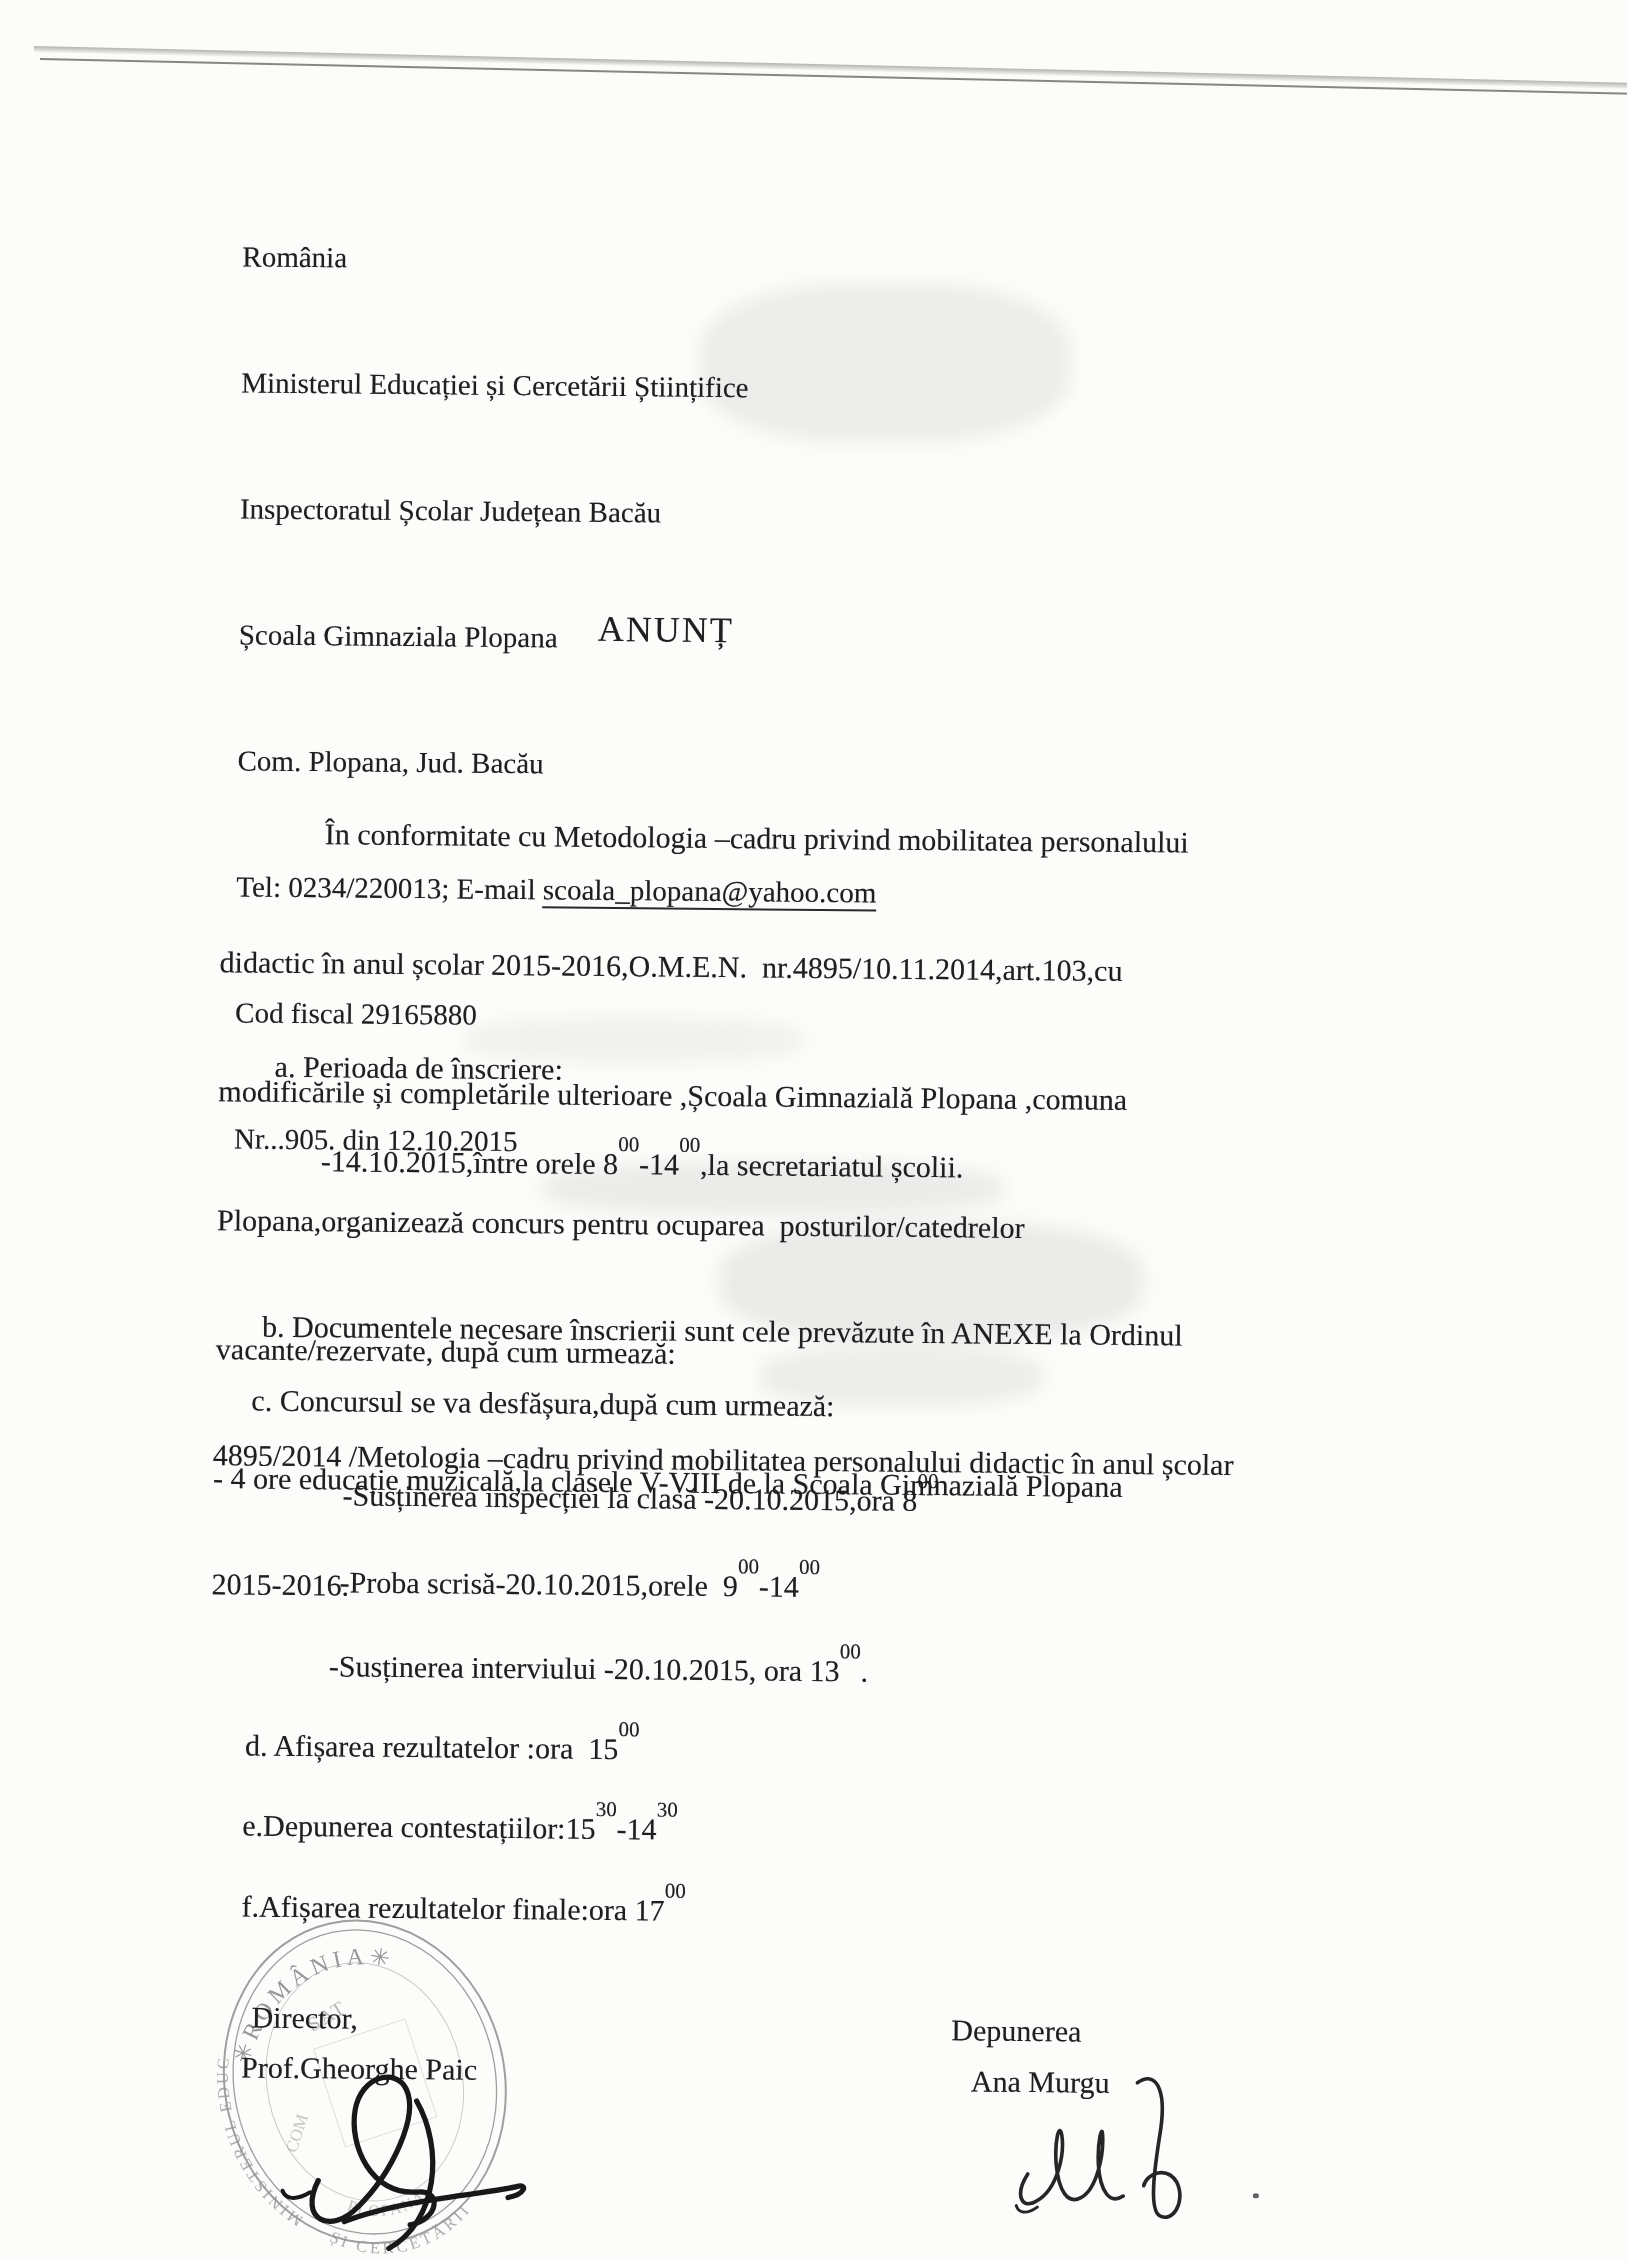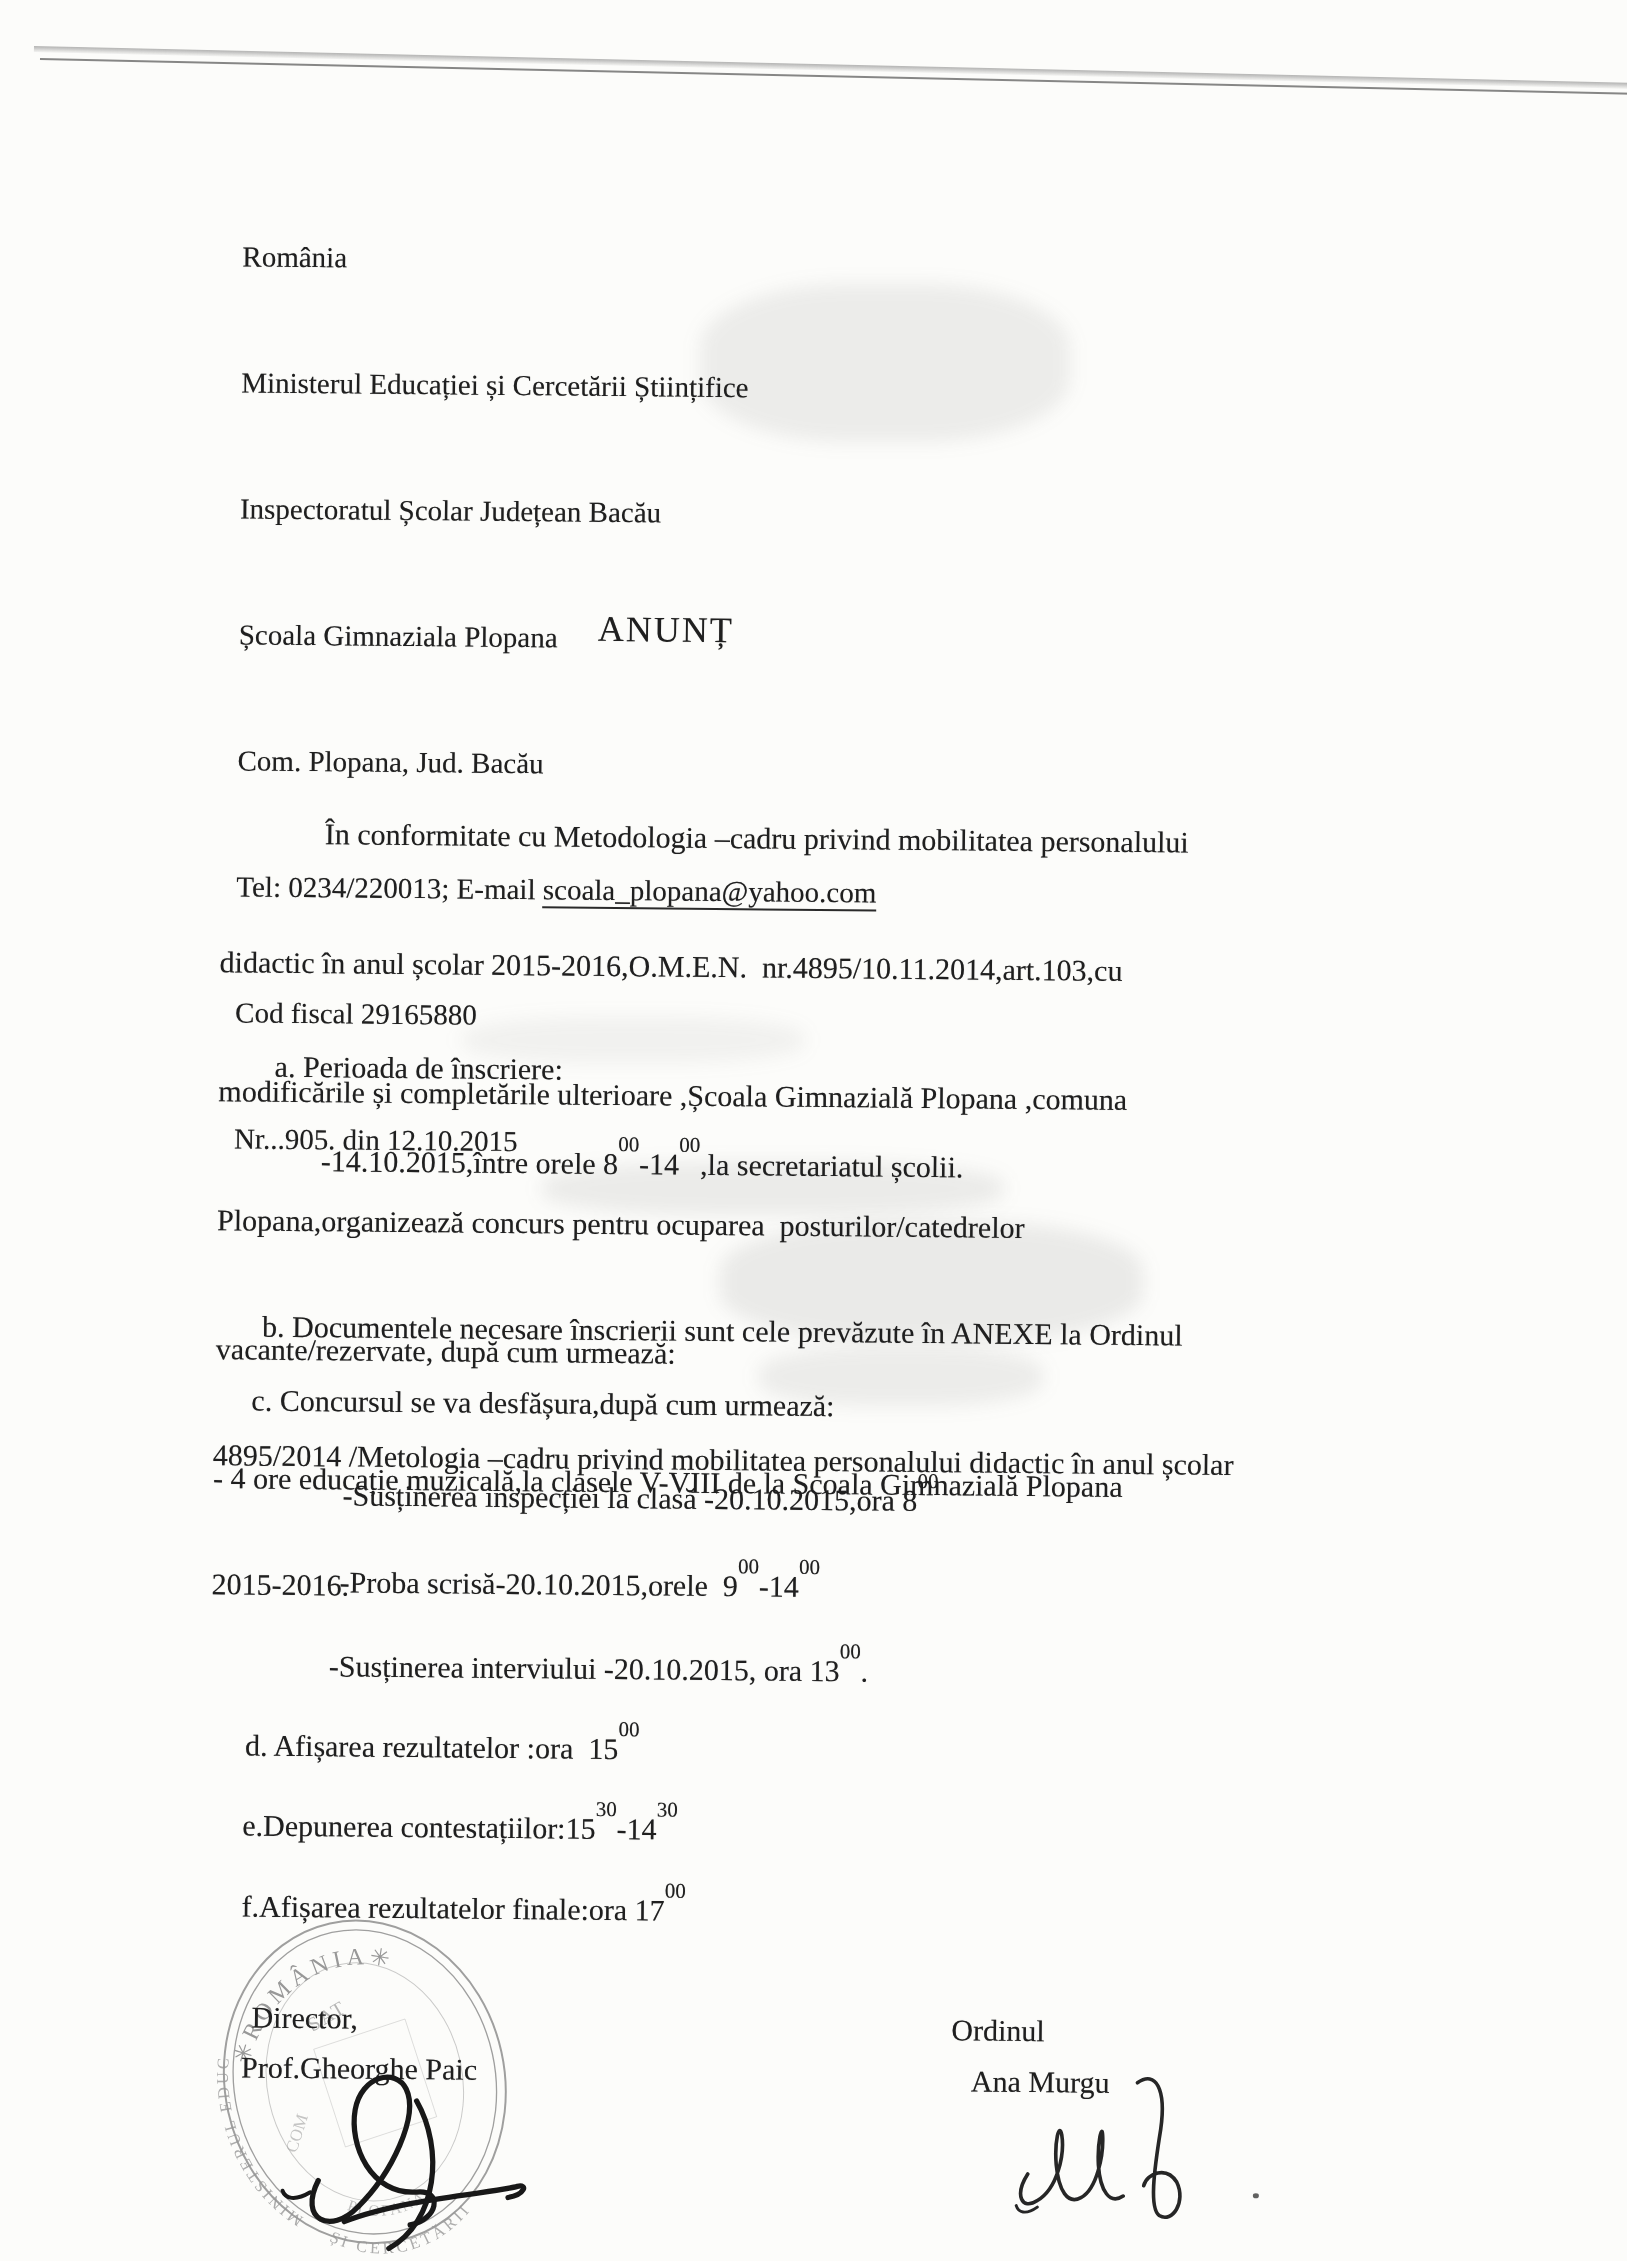--- a/index.html
+++ b/index.html
@@ -149,21 +149,21 @@
       <text class="stamptext" style="font-size:25px;letter-spacing:5px;" opacity="0.8"><textPath href="#arcBottom" startOffset="10%">ȘI CERCETĂRII</textPath></text>
       <text class="stamptext" x="185" y="160" style="font-size:30px;letter-spacing:3px;" transform="rotate(-18 200 150)" opacity="0.7">SAT</text>
       <text class="stamptext" x="120" y="330" style="font-size:26px;" transform="rotate(-60 130 330)" opacity="0.55">COM</text>
       <text class="stamptext" style="font-size:24px;letter-spacing:3px;" opacity="0.6"><textPath href="#arcInnerBottom" startOffset="12%">PLOPANA</textPath></text>
       <path class="stampstroke" d="M 185,190 L 330,175 L 345,330 L 200,345 Z" stroke-width="1.2" opacity="0.4"></path>
     </g>
   </svg>
 
   <div class="txt" style="left:269px;top:1996px;">Director,</div>
   <div class="txt" style="left:259px;top:2046px;">Prof.Gheorghe Paic</div>
-  <div class="txt" style="left:969px;top:2002px;">Ordinul</div>
+  <div class="txt" style="left:969px;top:2002px;">Depunerea</div>
   <div class="txt" style="left:989px;top:2053px;">Ana Murgu</div>
 
   <svg style="left:238px;top:2021px;" width="370" height="244" viewBox="0 0 560 370">
     <g class="sig" stroke="#181818" stroke-width="8">
       <path d="M150,240 C120,300 170,322 210,280 C262,228 302,140 282,100 C266,68 214,80 205,132 C196,186 230,262 300,256 C340,252 332,298 290,306"></path>
       <path d="M190,302 C280,266 420,256 452,246 C468,242 464,258 438,263"></path>
       <path d="M298,118 C340,190 332,300 258,342"></path>
       <path d="M138,258 C115,272 100,268 96,256" stroke-width="6"></path>
     </g>
   </svg>

